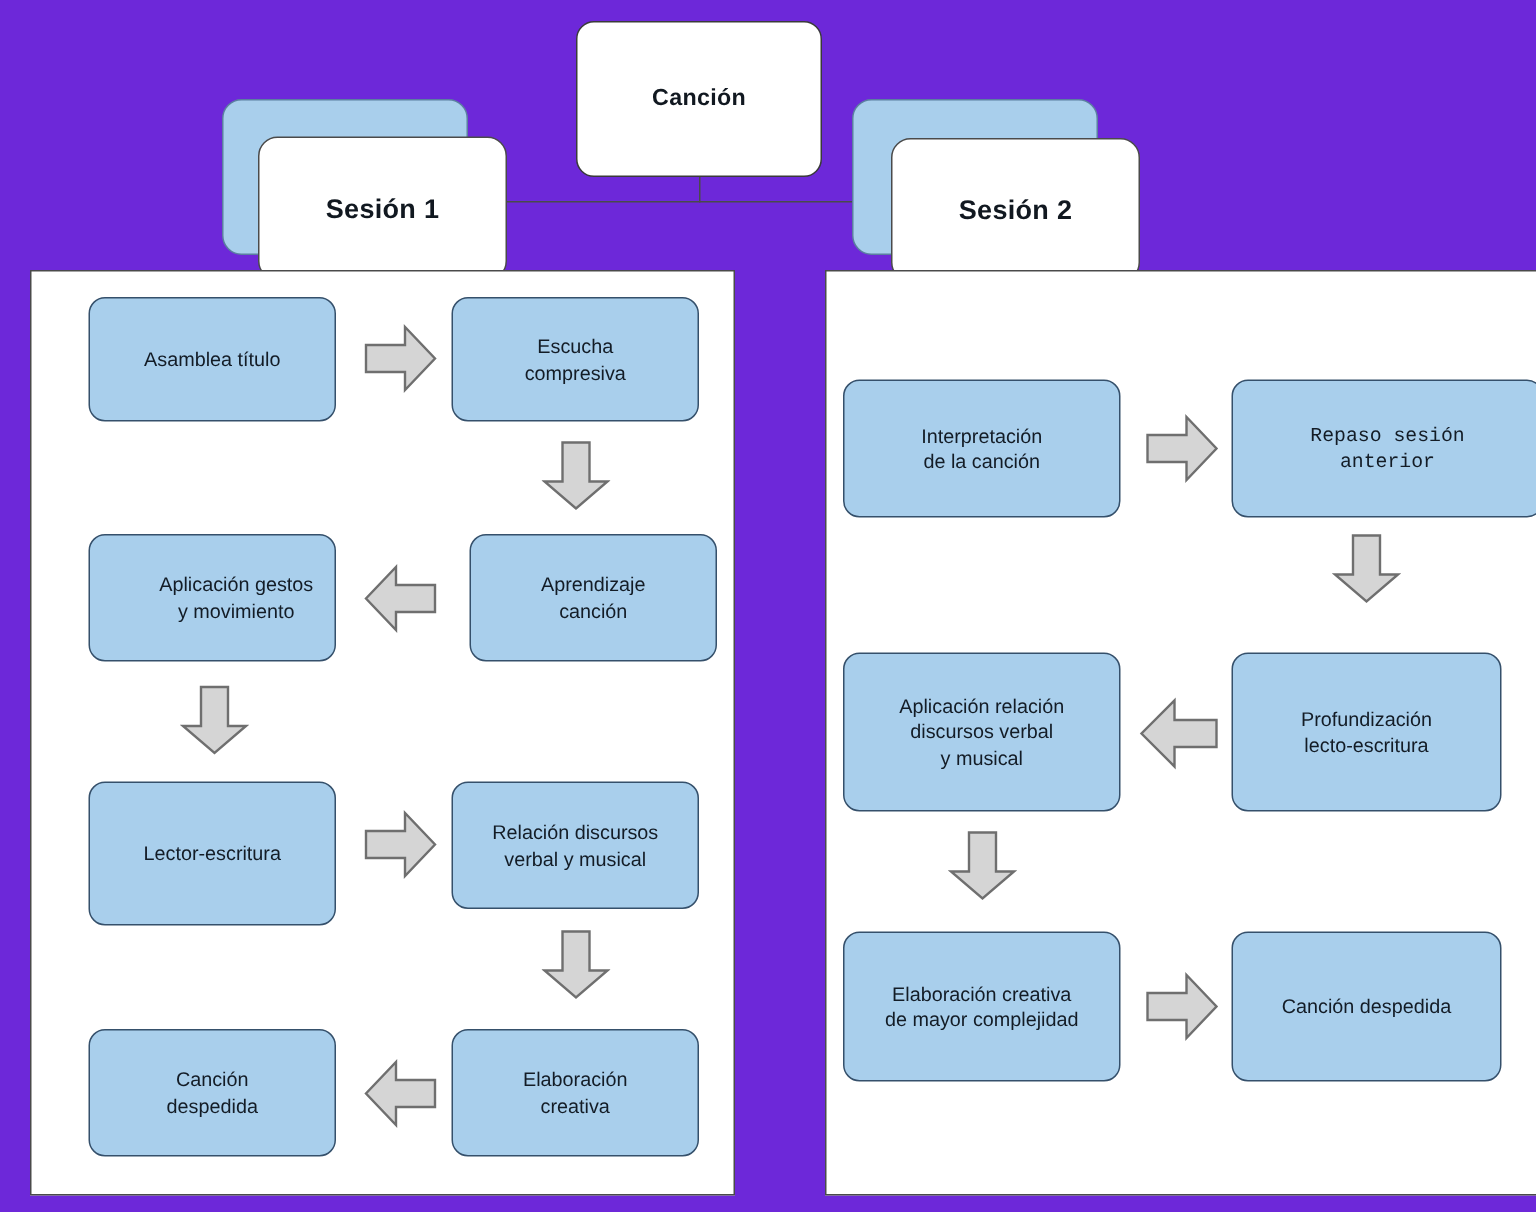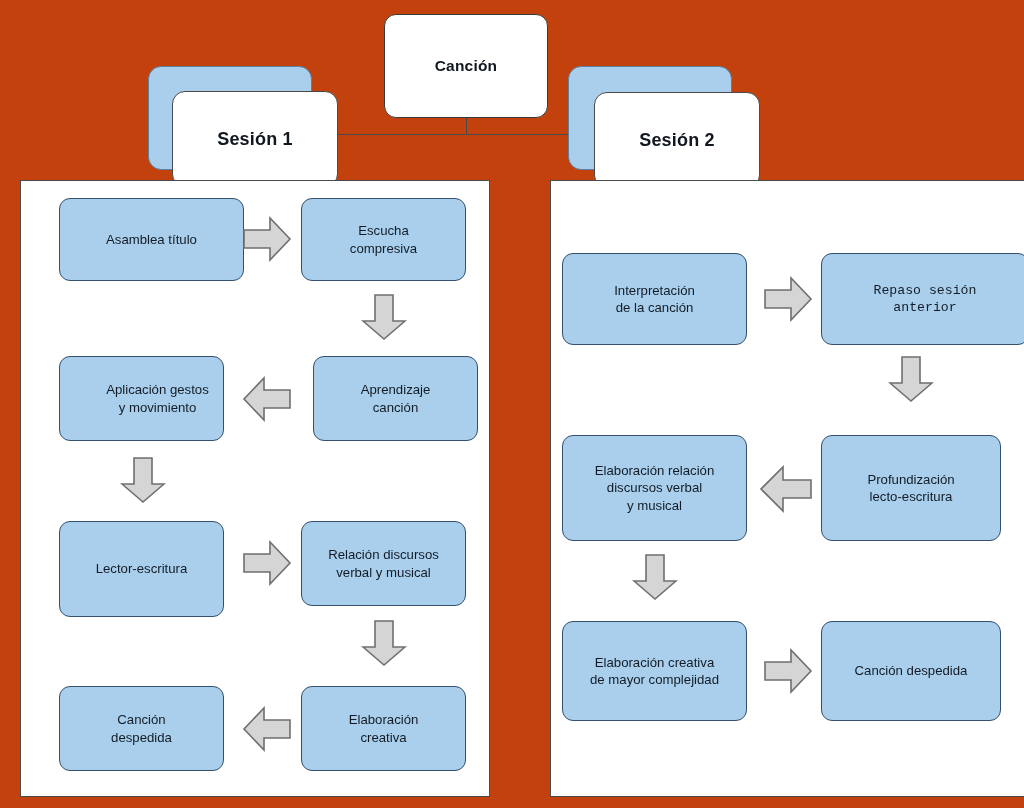--- a/index.html
+++ b/index.html
@@ -7,21 +7,21 @@
     padding: 0;
     background: #ffffff;
   }
   body {
     font-family: "Liberation Sans", sans-serif;
   }
   #stage {
     position: relative;
     width: 1024px;
     height: 808px;
-    background: #c2410c;
+    background: #6d28d9;
     overflow: hidden;
   }
 
   
   .abs { position: absolute; box-sizing: border-box; }
 
   
   .root-node {
     background: #ffffff;
     border: 1.6px solid #3a3a3a;
@@ -116,21 +116,21 @@
     <div class="card-front" style="left:24px; top:25px; width:164px; height:94px;">Sesión 1</div>
   </div>
 
   <div class="card-stack" style="left:568px; top:66px; width:192px; height:122px;">
     <div class="card-back" style="left:0px; top:0px; width:162px; height:102px;"></div>
     <div class="card-front" style="left:26px; top:26px; width:164px; height:94px;">Sesión 2</div>
   </div>
 
   <div class="panel" style="left:20px; top:180px; width:468px; height:615px;">
 
-    <div class="pbox" style="left:38px; top:17px; width:185px; height:83px;">Asamblea título</div>
+    <div class="pbox" style="left:38px; top:17px; width:165px; height:83px;">Asamblea título</div>
 
     <div class="arrow" style="left:221px; top:34px; width:50px; height:48px;">
       <svg viewBox="0 0 50 48" preserveAspectRatio="none">
         <path d="M2,15 L28,15 L28,3 L48,24 L28,45 L28,33 L2,33 Z" fill="#d5d5d5" stroke="#6f6f6f" stroke-width="1.6" stroke-linejoin="miter"></path>
       </svg>
     </div>
 
     <div class="pbox" style="left:280px; top:17px; width:165px; height:83px;">Escucha
 compresiva</div>
 
@@ -201,21 +201,21 @@
 
     <div class="pbox" style="left:270px; top:72px; width:208px; height:92px;font-family:Liberation Mono, monospace;">Repaso sesión
 anterior</div>
 
     <div class="arrow" style="left:337px; top:174px; width:46px; height:48px;">
       <svg viewBox="0 0 46 48" preserveAspectRatio="none">
         <path d="M14,2 L32,2 L32,28 L44,28 L23,46 L2,28 L14,28 Z" fill="#d5d5d5" stroke="#6f6f6f" stroke-width="1.6" stroke-linejoin="miter"></path>
       </svg>
     </div>
 
-    <div class="pbox" style="left:11px; top:254px; width:185px; height:106px;">Elaboración relación
+    <div class="pbox" style="left:11px; top:254px; width:185px; height:106px;">Aplicación relación
 discursos verbal
 y musical</div>
 
     <div class="arrow" style="left:208px; top:283px; width:54px; height:50px;">
       <svg viewBox="0 0 54 50" preserveAspectRatio="none">
         <path d="M52,16 L24,16 L24,3 L2,25 L24,47 L24,34 L52,34 Z" fill="#d5d5d5" stroke="#6f6f6f" stroke-width="1.6" stroke-linejoin="miter"></path>
       </svg>
     </div>
 
     <div class="pbox" style="left:270px; top:254px; width:180px; height:106px;">Profundización

